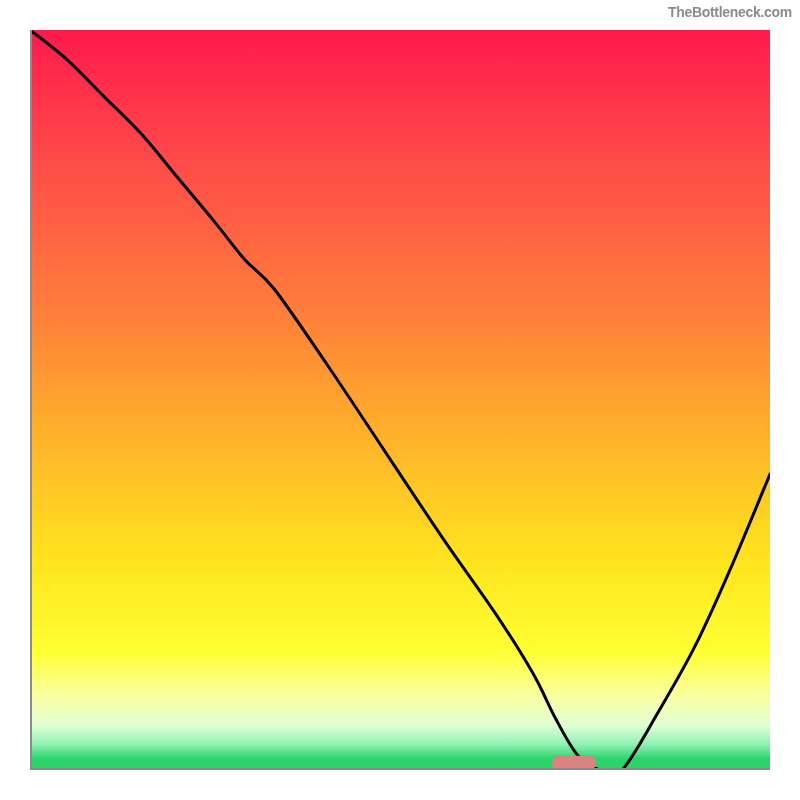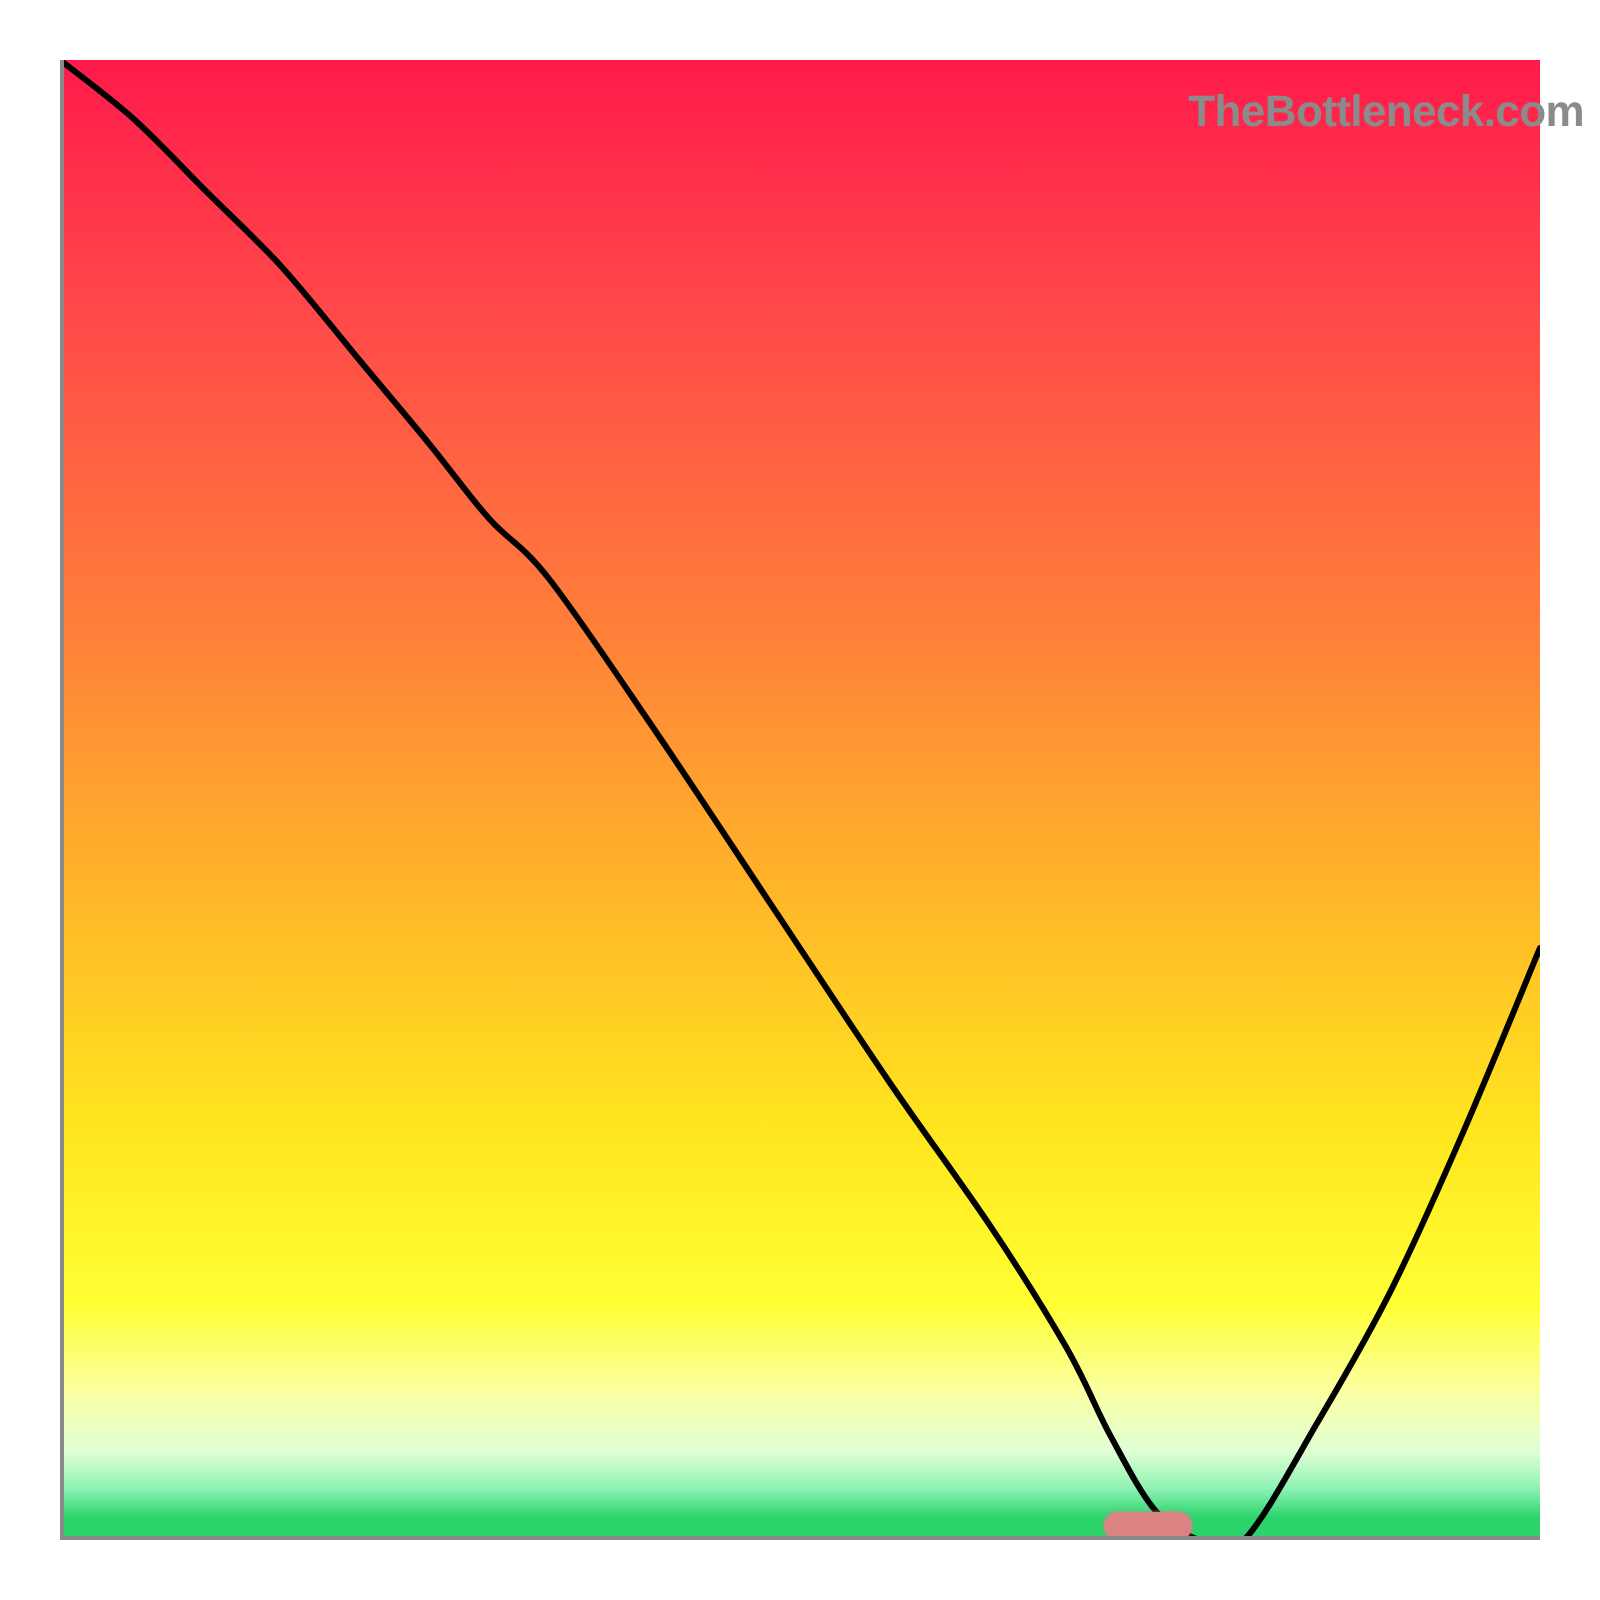--- a/index.html
+++ b/index.html
@@ -51,25 +51,24 @@
     left: 30px;
     top: 768px;
     width: 740px;
     height: 2px;
   }
   .watermark {
     position: absolute;
     top: 4px;
     right: 8px;
     font-family: Arial, Helvetica, sans-serif;
-    font-size: 22px;
+    font-size: 14px;
     font-weight: 600;
     color: #8b8b8b;
     letter-spacing: -0.3px;
-    margin-top: 39px;
   }
   .pink-marker {
     position: absolute;
     border-radius: 7px;
     background: #da8382;
     box-shadow: 0 0 1px 1px rgba(218,131,130,0.35);
   }
 </style>
 </head>
 <body>

